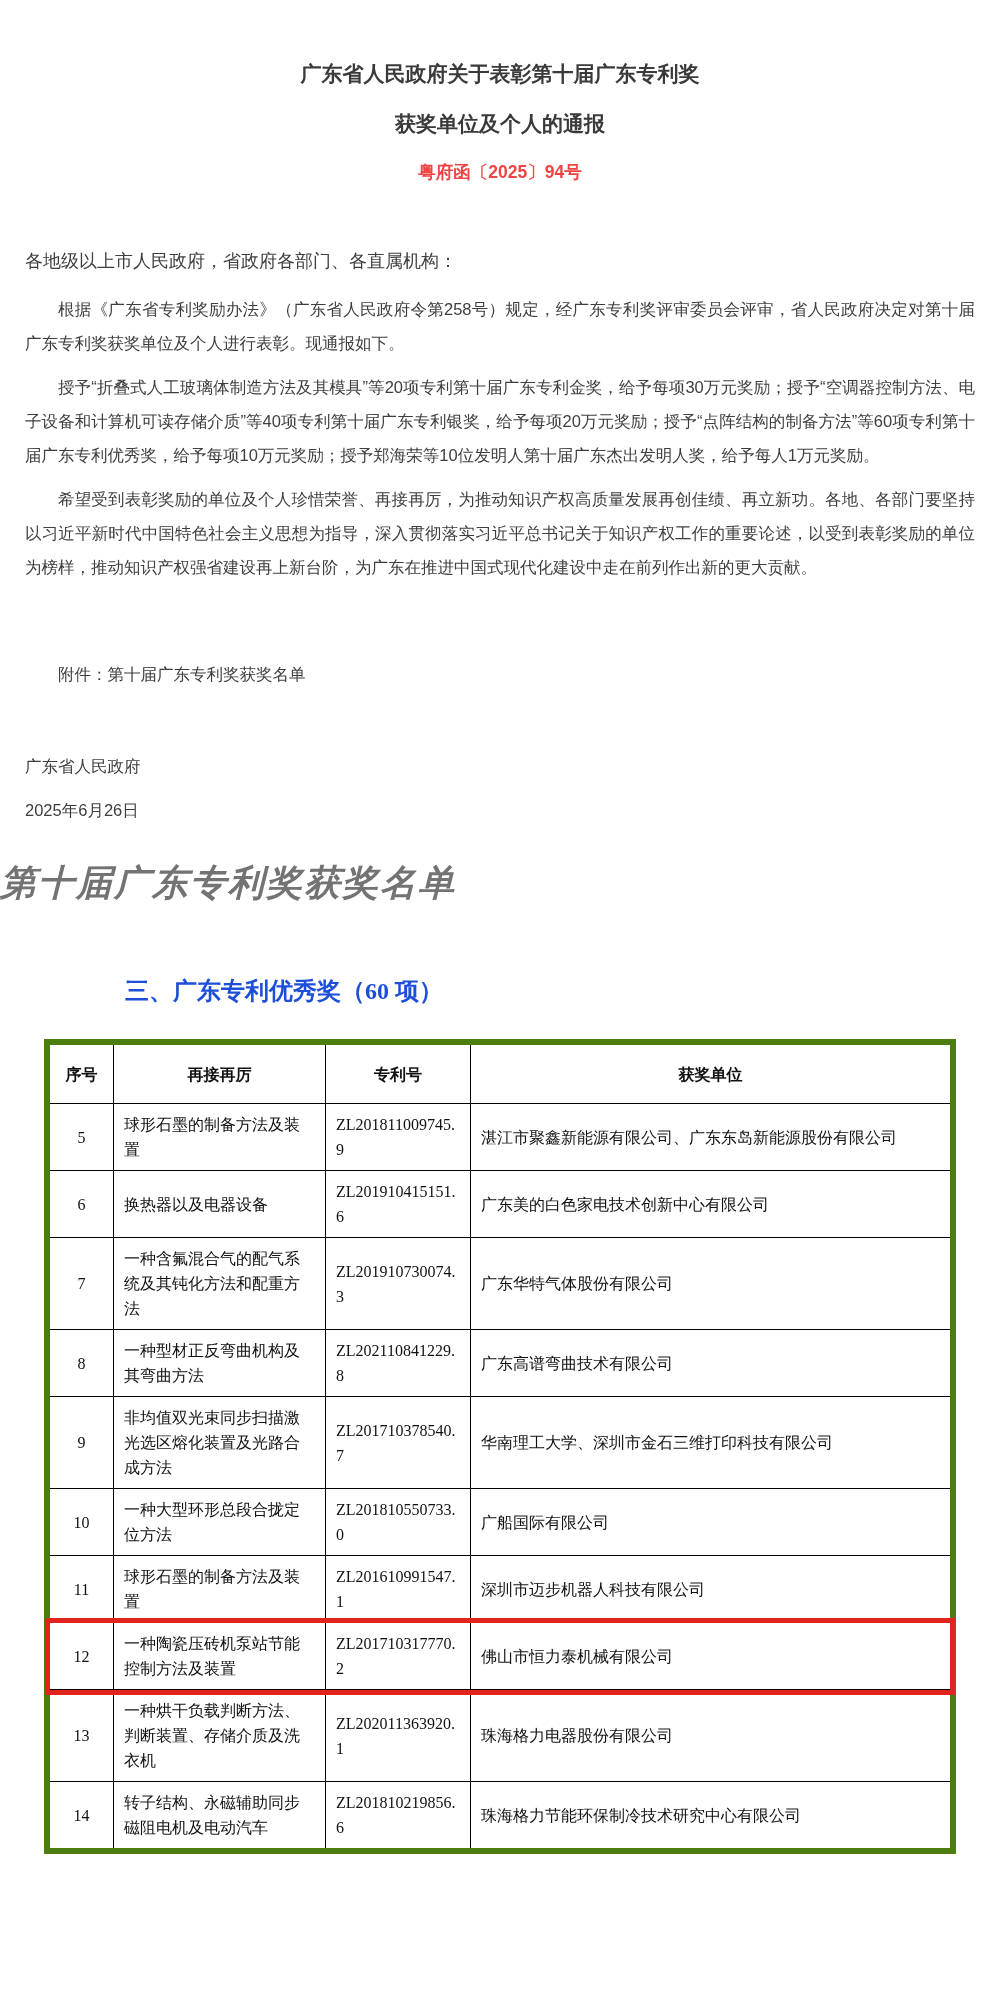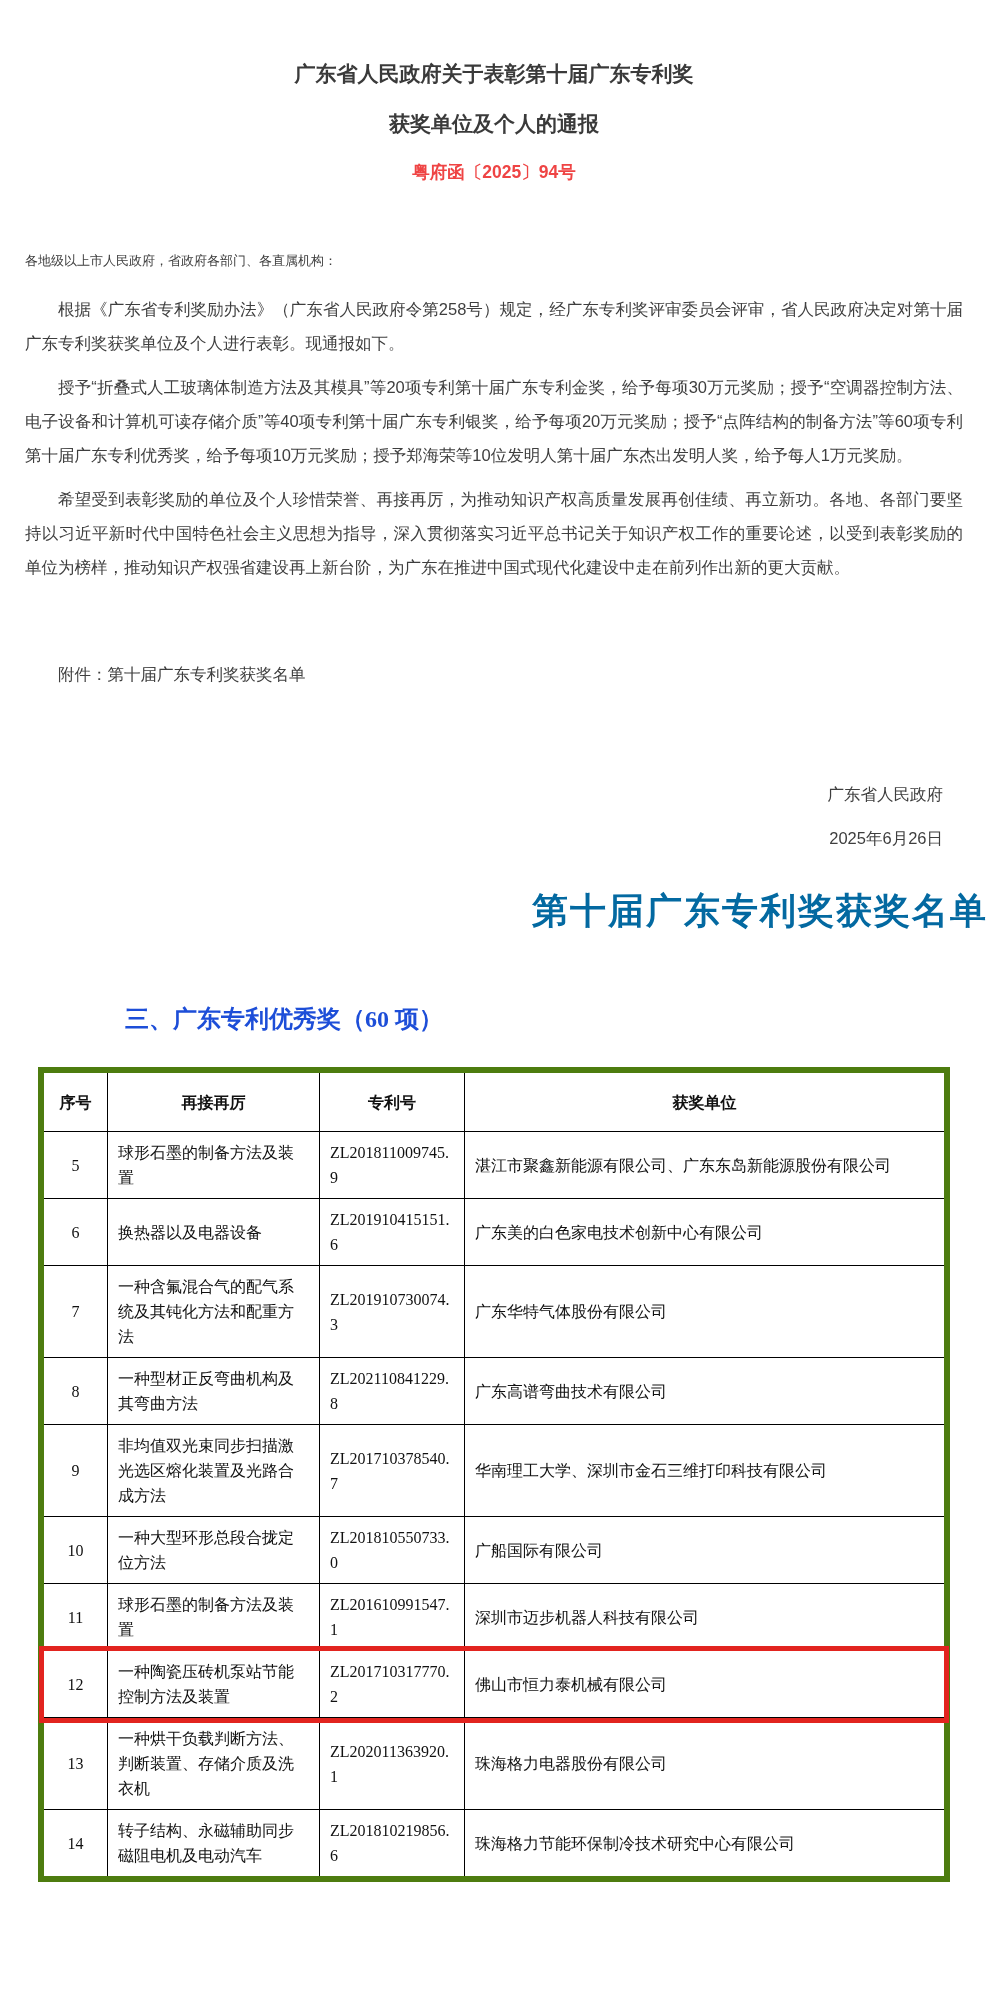--- a/index.html
+++ b/index.html
@@ -2,21 +2,21 @@
 <html><head>
 <meta charset="utf-8">
 <style>
   html, body { margin: 0; padding: 0; background: #ffffff; }
   .page {
     width: 1000px;
     height: 1997px;
     margin: 0 auto;
     background: #ffffff;
     box-sizing: border-box;
-    padding: 60px 12px 40px 0;
+    padding: 60px 0 40px 0;
     font-family: "Liberation Sans", "DejaVu Sans", sans-serif;
     color: #3e3e3e;
     overflow: hidden;
   }
 
   
   .doc-head { text-align: center; }
   .doc-title {
     font-size: 21px;
     font-weight: bold;
@@ -29,66 +29,67 @@
     font-weight: 600;
     color: #ef4444;
     line-height: 24px;
     margin: 20px 0 0 0;
   }
   .doc-body {
     padding: 0 25px;
     margin-top: 62px;
   }
   .salutation {
-    font-size: 13px;
+    font-size: 18px;
     line-height: 30px;
     margin: 0 0 16px 0;
   }
   .para {
     font-size: 16.5px;
     line-height: 34px;
     text-align: justify;
     text-indent: 2em;
     margin: 0 0 10px 0;
   }
   .attach-note {
     font-size: 16.5px;
     line-height: 30px;
     text-indent: 2em;
     margin: 75px 0 0 0;
   }
   .signature-block {
-    text-align: right;
+    text-align: left;
     padding-right: 20px;
-    margin-top: 90px;
+    margin-top: 62px;
     font-size: 16.5px;
     line-height: 30px;
   }
   .signature-block .sig-date { margin-top: 14px; }
 
   
   .attachment {
     font-family: "Liberation Serif", "DejaVu Serif", serif;
     color: #111111;
   }
   .attach-label {
     font-size: 24px;
     font-weight: 500;
     margin: 95px 0 0 40px;
     line-height: 32px;
     color: #000000;
   }
   .attach-title {
     font-size: 36px;
     font-weight: bold;
-    text-align: right;
+    text-align: left;
     line-height: 44px;
     margin-top: 36px;
     letter-spacing: 2px;
-    color: #0369a1;
+    color: #737373;
+    font-style: italic;
   }
   .section-heading {
     font-size: 24px;
     font-weight: bold;
     margin: 68px 0 0 125px;
     line-height: 36px;
     color: #1d4ed8;
   }
 
   

